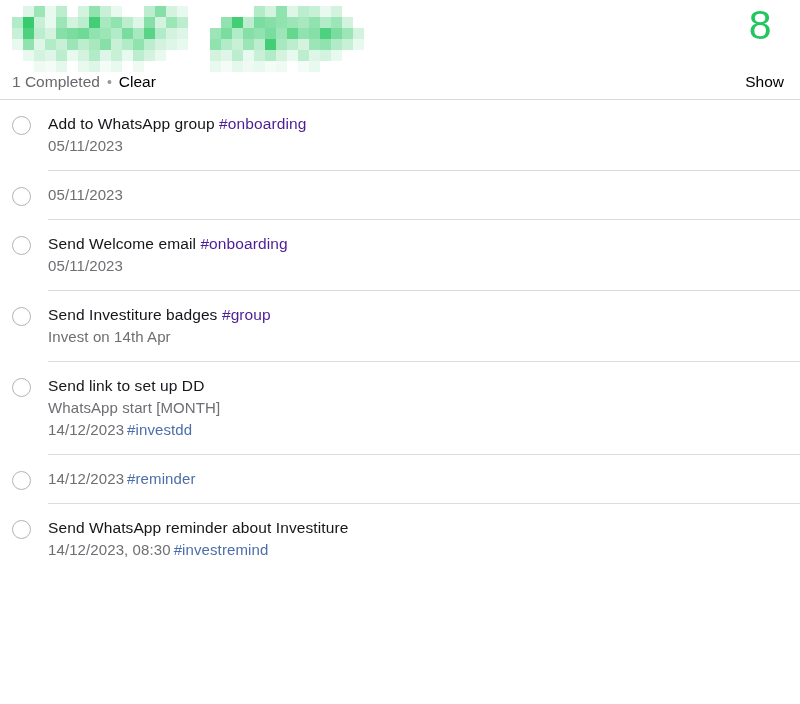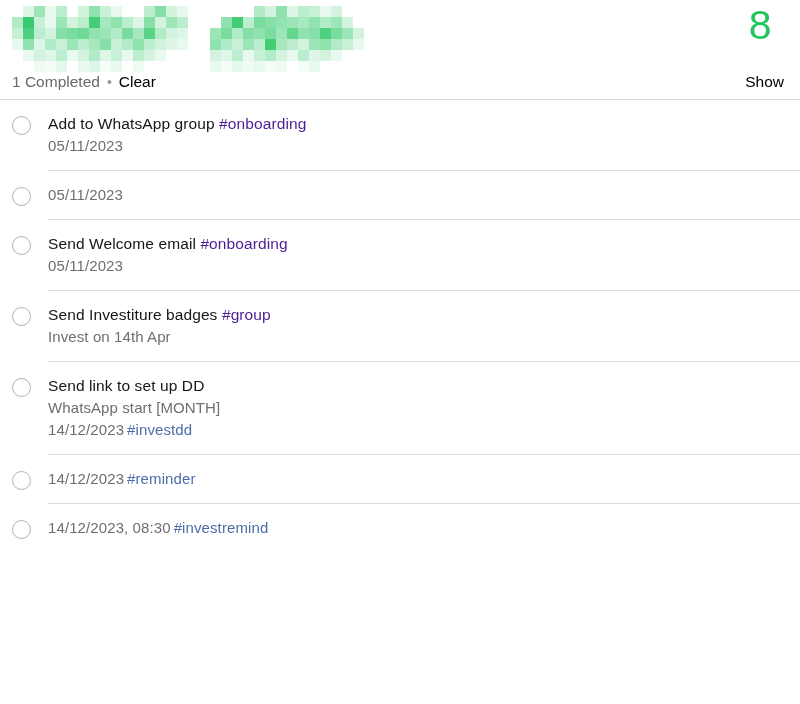--- a/index.html
+++ b/index.html
@@ -227,16 +227,17 @@
     <li class="todo-row">
       <span class="checkbox"></span>
       <div class="todo-body">
         <div class="todo-date"><span>14/12/2023</span><span class="tag">#reminder</span></div>
       </div>
       <span class="divider"></span>
     </li>
     <li class="todo-row">
       <span class="checkbox"></span>
       <div class="todo-body">
+        <div class="todo-title"><span>Send WhatsApp reminder about Investiture</span></div>
         <div class="todo-date"><span>14/12/2023, 08:30</span><span class="tag">#investremind</span></div>
       </div>
     </li>
   </ul>
 
 </body></html>

